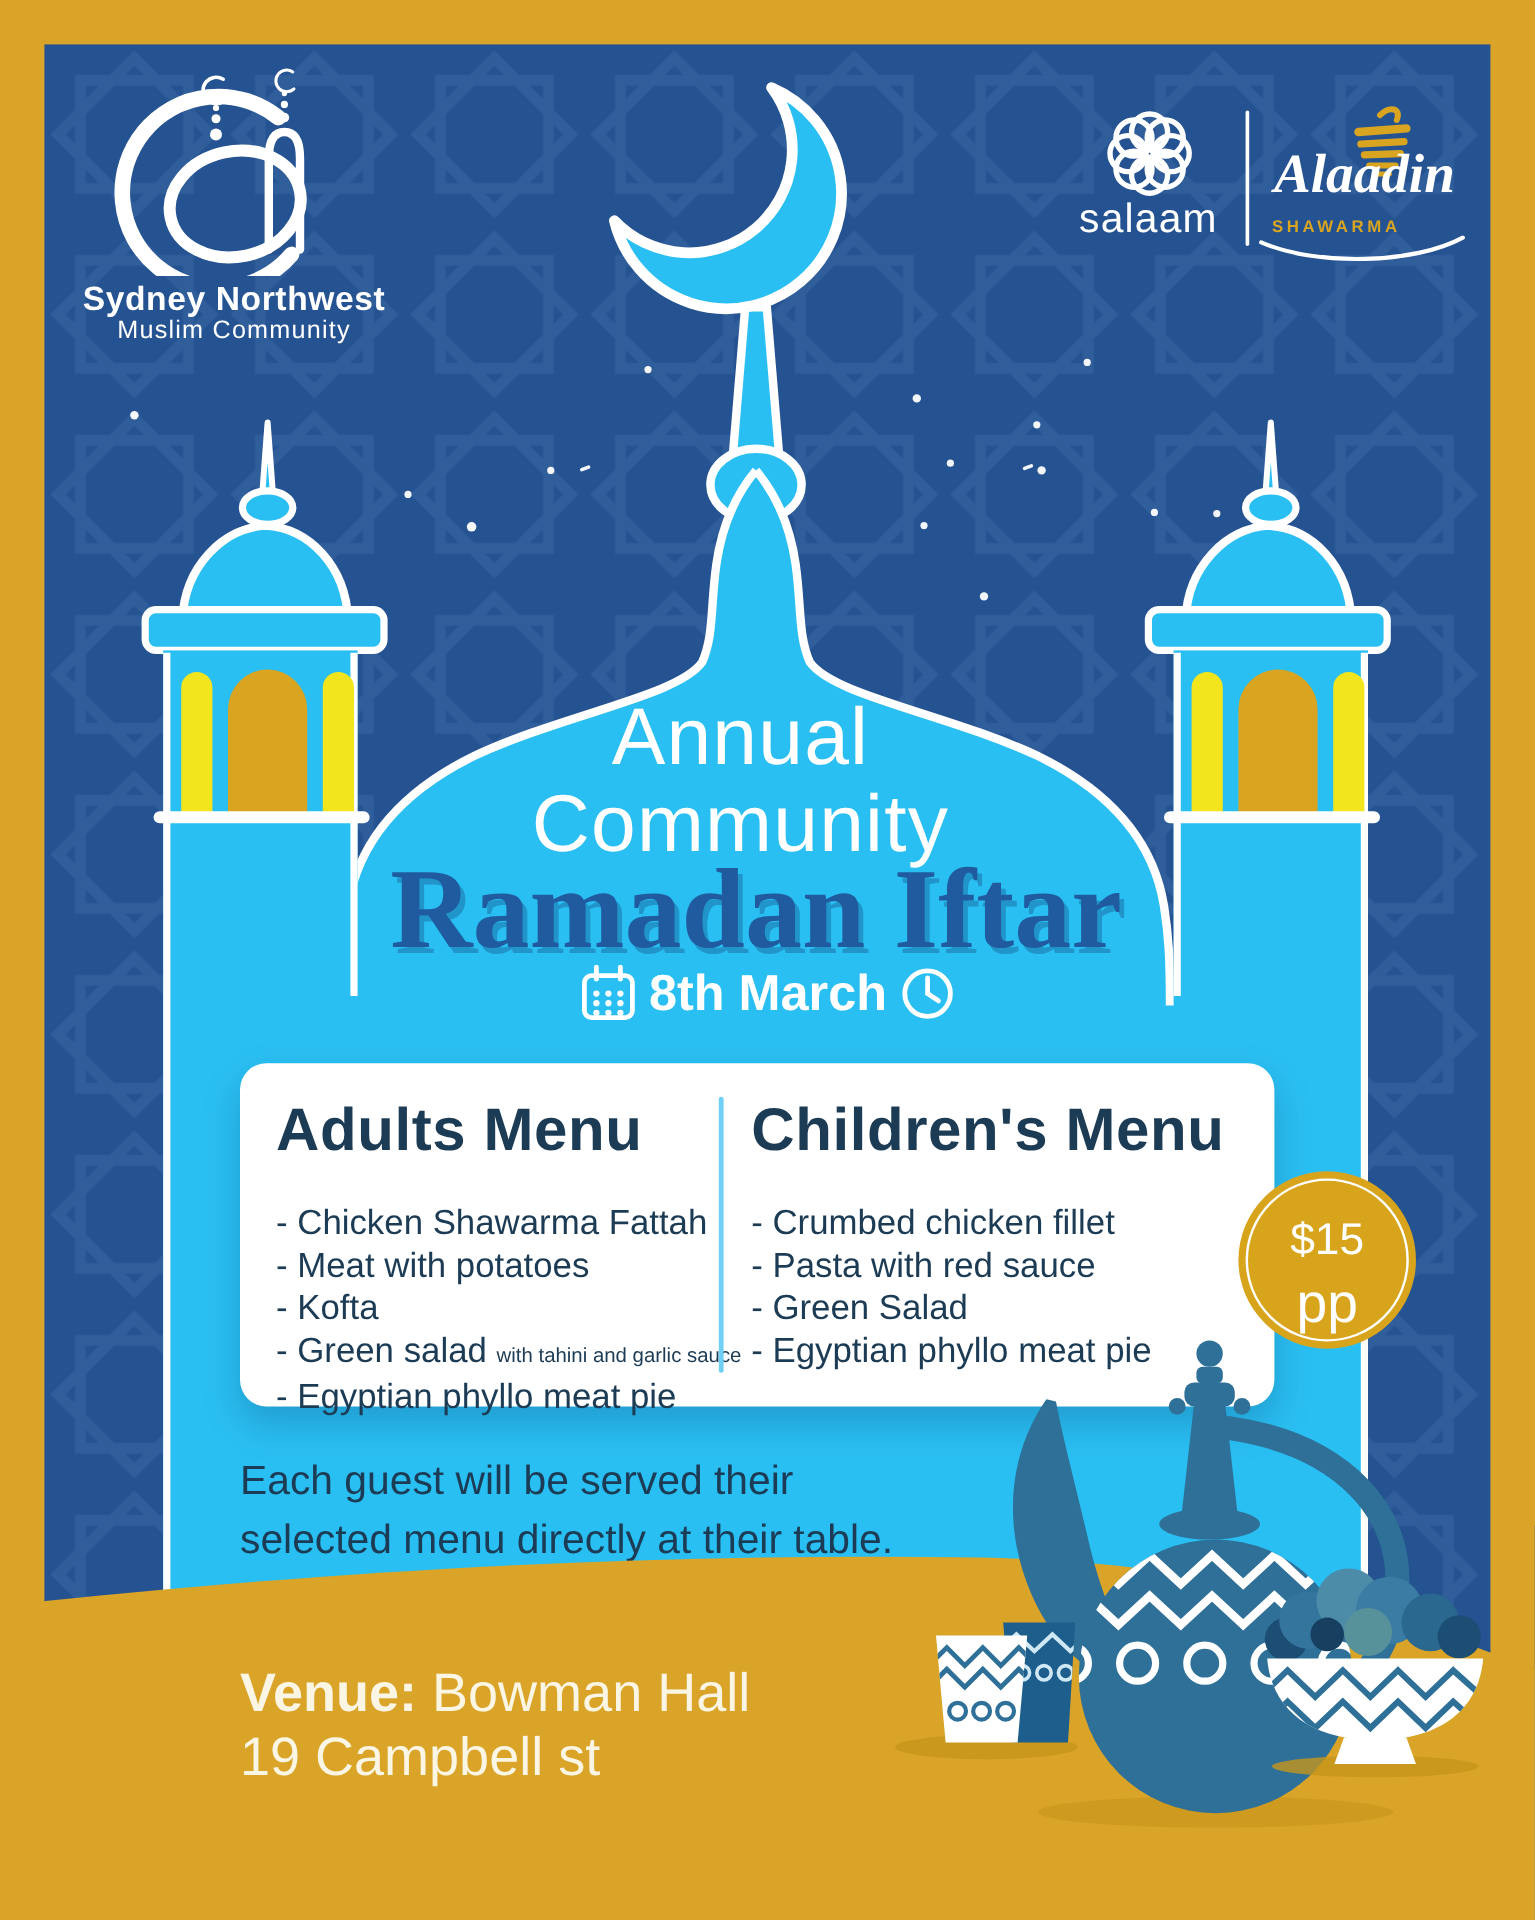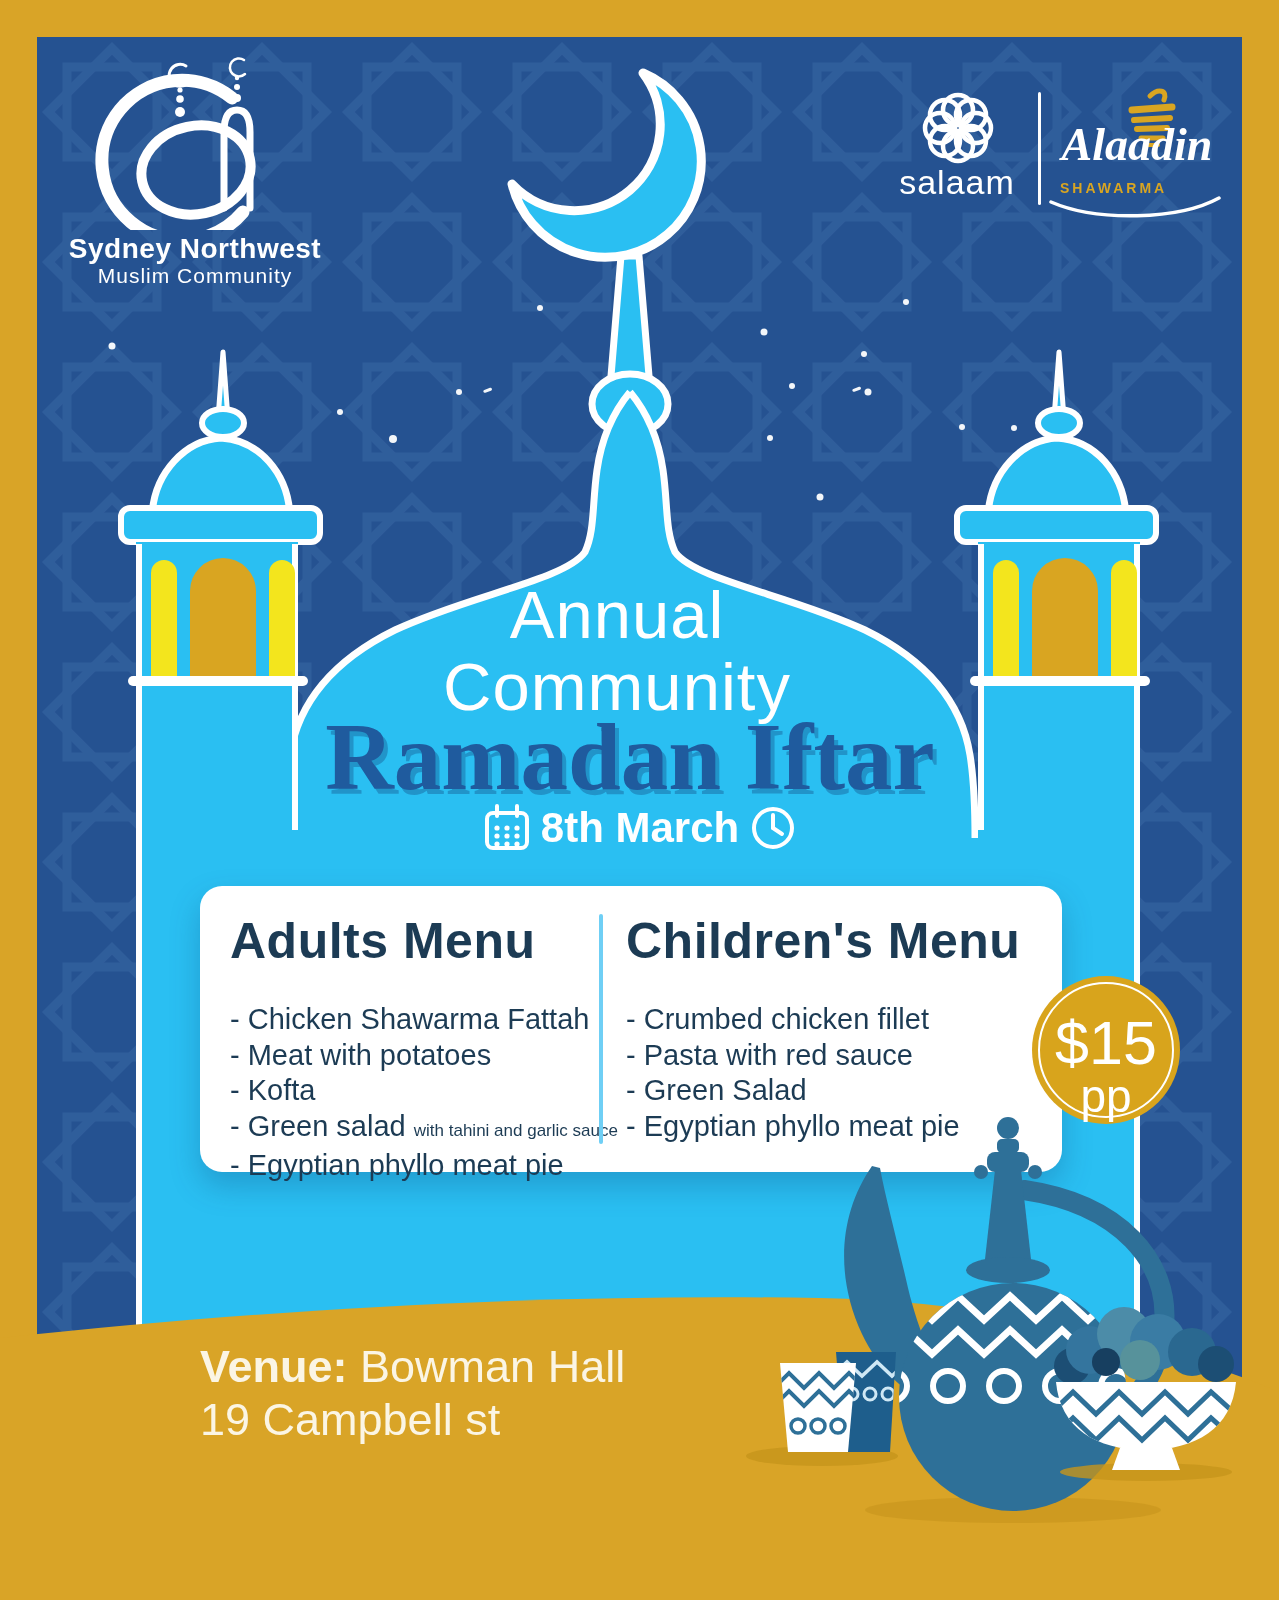--- a/index.html
+++ b/index.html
@@ -38,28 +38,28 @@
   .col-children{left:426px;width:410px}
   .menu-heading{position:absolute;top:26px;font-size:50px;font-weight:bold;letter-spacing:.5px;white-space:nowrap}
   .menu-items{position:absolute;top:116px;font-size:29px;line-height:35.5px;white-space:nowrap}
   .small-note{font-size:17px}
   .menu-divider{position:absolute;left:399px;top:28px;width:4px;height:230px;background:#6FCFF5;border-radius:2px}
 
   
   .badge{position:absolute;left:1032px;top:976px;width:148px;height:148px;border-radius:50%;
          background:#D8A41C;color:#fff;text-align:center}
   .badge::after{content:"";position:absolute;left:6px;top:6px;right:6px;bottom:6px;border:2.5px solid #fff;border-radius:50%}
-  .badge-amount{margin-top:38px;font-size:61px;line-height:58px}
+  .badge-amount{margin-top:28px;font-size:37px;line-height:58px}
   .badge-unit{font-size:46px;line-height:48px}
 
   
   .note{position:absolute;left:200px;top:1210px;font-size:34px;line-height:49px;color:#1C3B54}
 
   
-  .footer{position:absolute;left:200px;top:1340px;color:#FBF5E4;font-size:45px;line-height:53px;white-space:nowrap}
+  .footer{position:absolute;left:200px;top:1384px;color:#FBF5E4;font-size:45px;line-height:53px;white-space:nowrap}
   .footer b{font-weight:bold}
 </style>
 </head>
 <body>
 
 <div class="poster">
 
   <div class="interior">
     <svg width="1205" height="1563">
       <defs>
@@ -233,20 +233,24 @@
       <div class="menu-heading">Children's Menu</div>
       <div class="menu-items">
         <div>- Crumbed chicken fillet</div>
         <div>- Pasta with red sauce</div>
         <div>- Green Salad</div>
         <div>- Egyptian phyllo meat pie</div>
       </div>
     </div>
   </div>
 
+  <div class="note">
+    <div>Each guest will be served their</div>
+    <div>selected menu directly at their table.</div>
+  </div>
 
   <svg class="layer" style="top:1280px" width="1279" height="320" viewBox="0 0 1279 320">
     <path d="M0,58 C300,26 560,14 820,18 C1020,22 1180,70 1279,112 L1279,320 L0,320 Z" fill="#D9A427"></path>
   </svg>
 
   <svg class="layer" width="1279" height="1600" viewBox="0 0 1279 1600">
     <defs>
       <clipPath id="cp-body">
           <circle cx="1013" cy="1397" r="114"></circle>
         </clipPath>

